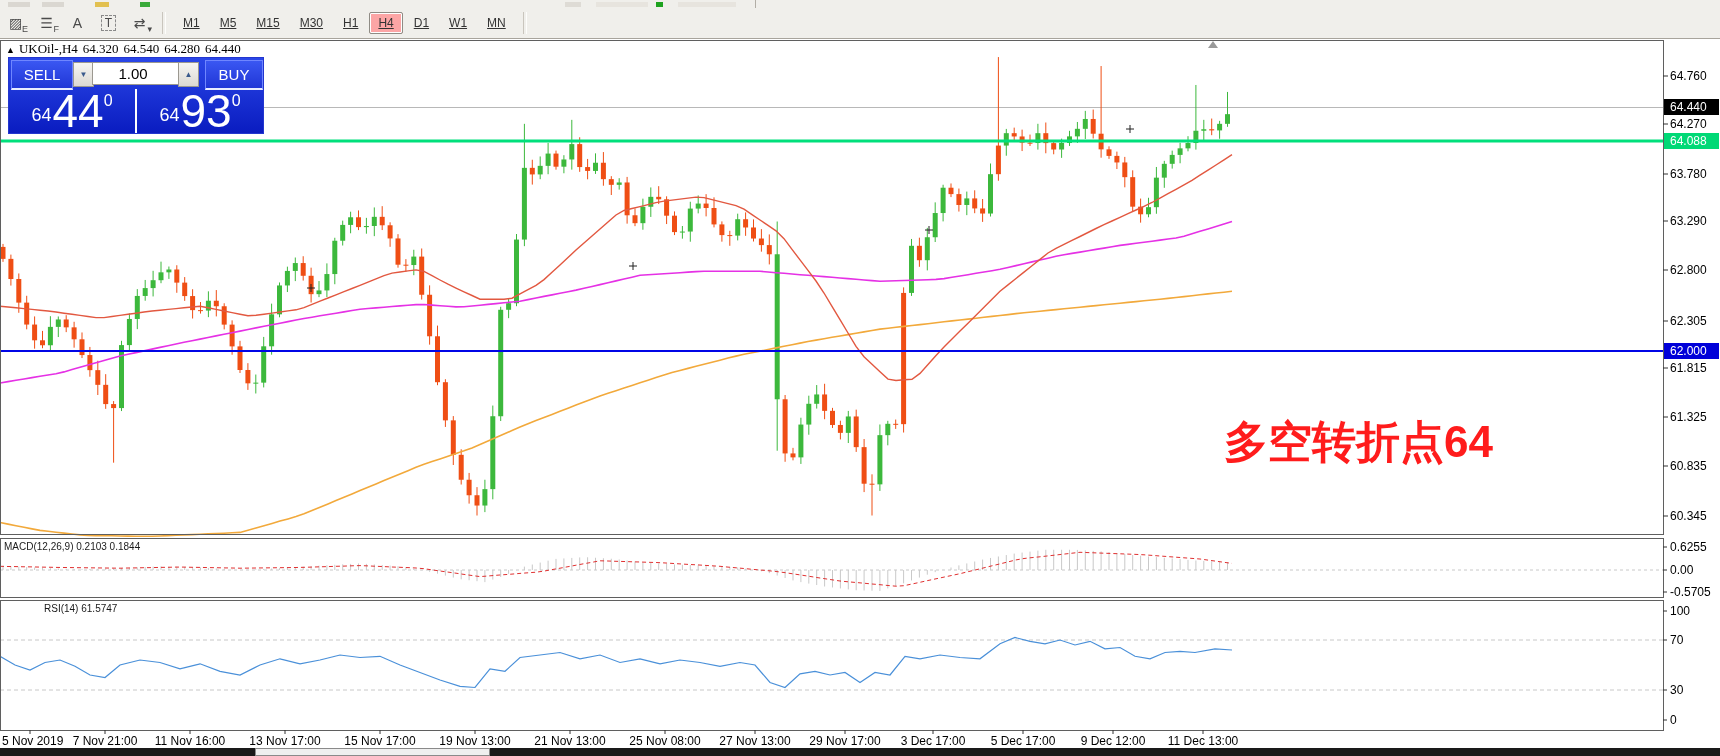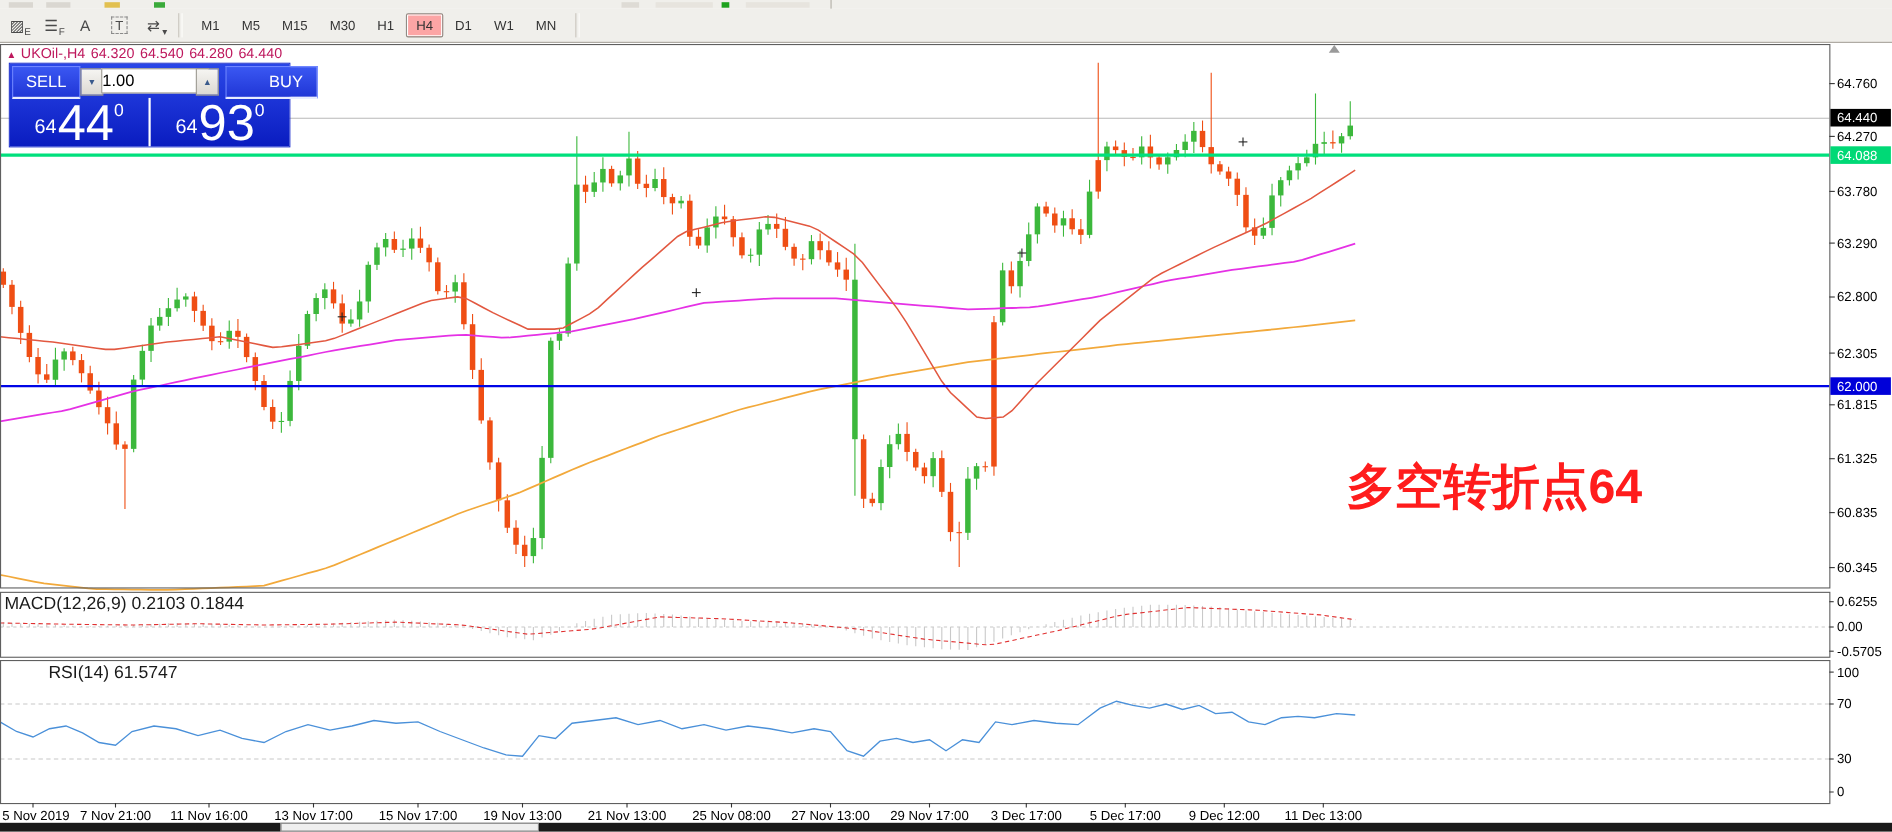--- a/index.html
+++ b/index.html
@@ -8,46 +8,46 @@
   .top-strip{position:absolute;top:0;left:0;width:1720px;height:8px;background:#f0efeb;z-index:4;}
   .top-strip .stub{position:absolute;top:2px;height:5px;}
   .top-strip .edge{position:absolute;top:0;height:8px;width:1px;background:#b2aea6;}
   .toolbar{position:absolute;top:8px;left:0;width:1720px;height:30px;background:#f0efeb;
            border-bottom:1px solid #a8a49c;z-index:4;display:flex;align-items:center;}
   .tool-icon{width:27px;height:22px;margin:0 2px;display:flex;align-items:center;justify-content:center;
              font-size:14px;color:#4a4a4a;position:relative;cursor:pointer;}
   .tool-icon .sub{font-size:9px;position:absolute;right:1px;bottom:0;color:#4a4a4a;}
   .tool-icon.boxed span.g{border:1px dashed #8a8a8a;padding:0 3px;font-size:12px;}
   .sep{width:2px;height:22px;border-left:1px solid #c9c5bd;border-right:1px solid #fdfdfb;margin:0 7px;}
-  .tf-btn{padding:3px 8px;font-size:12px;color:#333;margin:0 1px;border:1px solid transparent;cursor:pointer;}
+  .tf-btn{padding:3px 8px;font-size:12px;color:#333;margin:0 1px;border:1px solid transparent;cursor:pointer;text-decoration:underline;}
   .tf-btn.active{background:#fca5a5;border:1px solid #8f8c85;border-radius:2px;box-shadow:inset 0 0 0 1px #fff;}
   #chart{position:absolute;top:0;left:0;z-index:1;}
-  .quote-bar{position:absolute;top:41px;left:6px;z-index:3;font-size:13px;color:#be185d;white-space:nowrap;}
+  .quote-bar{position:absolute;top:41px;left:6px;z-index:3;font-size:13px;color:#000000;white-space:nowrap;font-family:Liberation Serif, serif;}
   .quote-bar .tri{font-size:9px;margin-right:4px;}
   .quote-bar span{margin-right:5px;}
   .trade-panel{position:absolute;top:57px;left:8px;width:254px;height:75px;z-index:3;
                background:linear-gradient(#2a47e8,#0a1cc0);border:1px solid #2336cf;}
   .tp-btn{position:absolute;top:2px;height:27px;color:#fff;font-size:15px;display:flex;align-items:center;
           justify-content:center;background:linear-gradient(#3a57f2,#2036d6);border:1px solid #6f86ff;
           border-bottom:2px solid #e8ecff;cursor:pointer;}
   .tp-sell{left:2px;width:60px;}
-  .tp-buy{left:196px;width:56px;padding-left:26px;}
+  .tp-buy{left:196px;width:56px;}
   .spin-btn{position:absolute;top:4px;width:19px;height:23px;background:linear-gradient(#f6f5f2,#dcd9d3);
             border:1px solid #9b9890;color:#3a5a8c;font-size:8px;display:flex;align-items:center;justify-content:center;cursor:pointer;}
   .spin-down{left:64px;}
   .spin-up{left:169px;}
   .vol-field{position:absolute;left:83px;top:4px;width:80px;height:21px;background:#fff;border:1px solid #9b9890;
-             font-size:15px;color:#000;text-align:left;padding-right:16px;line-height:21px;}
+             font-size:15px;color:#000;text-align:center;padding-right:16px;line-height:21px;}
   .tp-row2{position:absolute;left:0;top:31px;width:254px;height:44px;display:flex;}
   .tp-half{width:126px;height:100%;display:flex;align-items:center;justify-content:center;color:#fff;}
   .tp-half.l{border-right:2px solid #fff;}
   .pr-small{font-size:18px;align-self:flex-end;margin-bottom:7px;margin-right:1px;}
   .pr-big{font-size:46px;line-height:40px;}
   .pr-sup{font-size:16px;align-self:flex-start;margin-top:3px;}
-  .ind-label{position:absolute;z-index:3;font-size:16px;color:#1a1a1a;left:4px;white-space:nowrap;}
+  .ind-label{position:absolute;z-index:3;font-size:10px;color:#1a1a1a;left:4px;white-space:nowrap;}
   .annotation{position:absolute;z-index:3;font-weight:bold;white-space:nowrap;}
   .hscroll{position:absolute;left:0;top:748px;width:1720px;height:8px;z-index:3;}
   .hscroll .thumb{position:absolute;top:0;height:8px;border:1px solid #8a8a8a;box-sizing:border-box;}
 </style>
 </head>
 <body>
 
 <svg id="chart" width="1720" height="756" viewBox="0 0 1720 756">
     <rect x="0" y="38" width="1720" height="718" fill="#ffffff"></rect>
     <line x1="0" y1="107.5" x2="1663" y2="107.5" stroke="#b8b8b8" stroke-width="1"></line>

